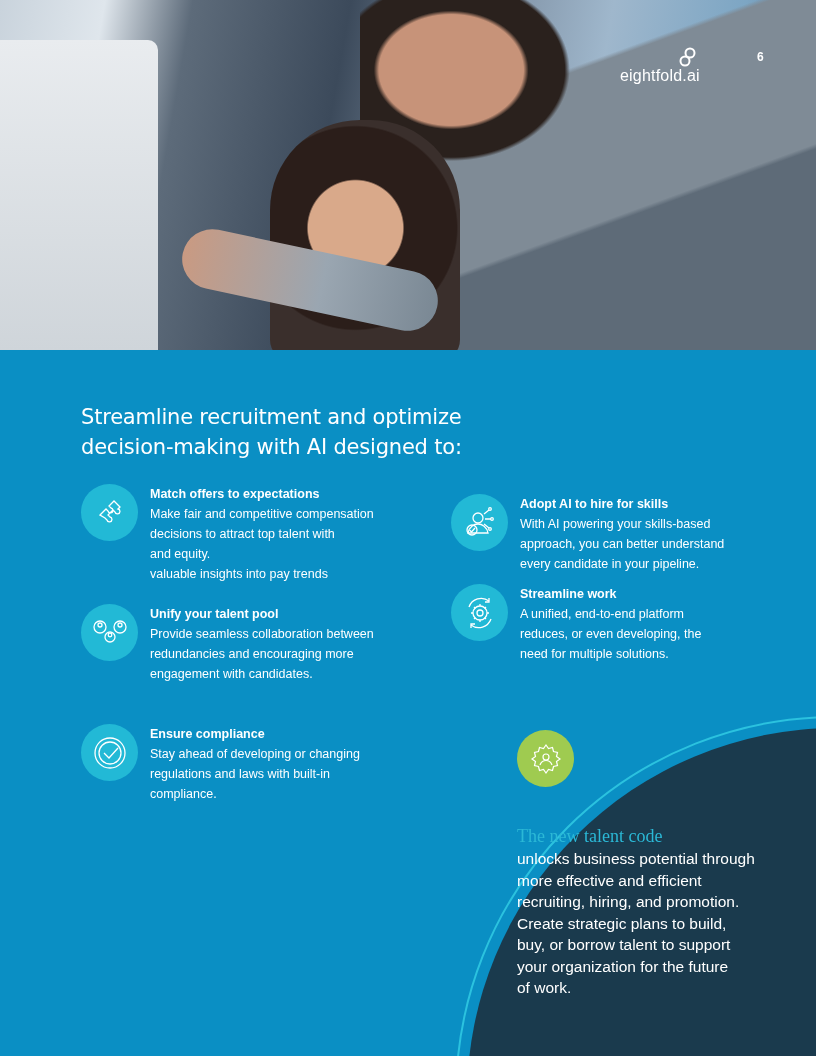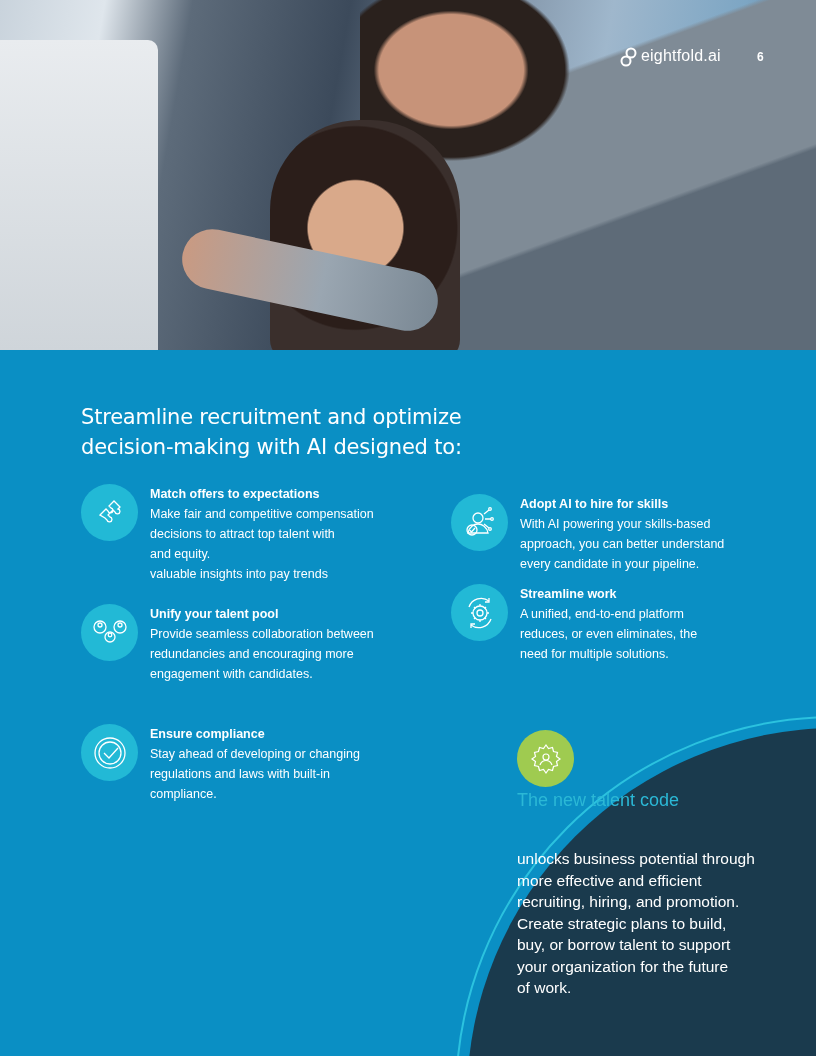--- a/index.html
+++ b/index.html
@@ -3,36 +3,36 @@
 <meta charset="utf-8">
 <style>
   html, body { margin:0; padding:0; }
   body { width:816px; height:1056px; position:relative; overflow:hidden; background:#0a8fc4; font-family:"Liberation Sans", sans-serif; }
   .photo { position:absolute; left:0; top:0; width:816px; height:350px; overflow:hidden;
     background: linear-gradient(100deg, #c9d3dc 0%, #dfe6ec 12%, #5d6b7a 22%, #3c4a5b 40%, #7c8da0 55%, #9fb7cc 70%, #7da6c4 85%, #4f6f8e 100%); }
   .monitor { position:absolute; left:0; top:40px; width:158px; height:310px; background:linear-gradient(180deg,#e9ecef,#cfd5da); border-radius:0 10px 0 0; }
   .person1 { position:absolute; left:270px; top:120px; width:190px; height:240px; border-radius:90px 90px 20px 20px; background:radial-gradient(circle at 45% 45%, #d9a98a 0 28%, #2b1e1a 29% 60%, #3a2f2c 61%); }
   .person2 { position:absolute; left:360px; top:0; width:456px; height:350px; background:radial-gradient(ellipse at 20% 20%, #c79379 0 14%, #2a211d 15% 22%, transparent 23%), linear-gradient(160deg, transparent 0 28%, #7f8b96 29% 60%, #5e6b78 61%); }
   .arm { position:absolute; left:180px; top:250px; width:260px; height:60px; border-radius:30px; background:linear-gradient(90deg,#c99a82,#9aa6b1 55%,#7a8894); transform:rotate(12deg); }
-  .logo { position:absolute; left:620px; top:47px; display:flex; align-items:flex-start; color:#fff; font-size:16px; letter-spacing:0.2px; }
+  .logo { position:absolute; left:620px; top:47px; display:flex; align-items:flex-end; color:#fff; font-size:16px; letter-spacing:0.2px;flex-direction:column; }
   .logo svg { margin-right:3px; }
   .pagenum { position:absolute; left:757px; top:50px; color:#fff; font-size:12px; font-weight:bold; }
 
   .headline { position:absolute; left:81px; top:402px; width:460px; color:#fff; font-family:"DejaVu Sans", sans-serif; font-size:21px; line-height:30px; font-weight:normal; letter-spacing:-0.2px; }
 
   .feat { position:absolute; display:flex; }
   .feat .ic { width:57px; height:57px; border-radius:50%; background:#22b9d6; flex:none; margin-right:12px; display:flex; align-items:center; justify-content:center; }
   .feat .txt { color:#fff; font-size:12.5px; line-height:20px; }
   .feat .ttl { font-weight:bold; display:block; }
   .feat .desc { display:block; }
 
   .circle-outline { position:absolute; left:455px; top:716px; width:760px; height:760px; border-radius:50%; border:2px solid #2bc2df; box-sizing:border-box; }
   .circle-dark { position:absolute; left:467px; top:728px; width:740px; height:740px; border-radius:50%; background:#1a3a4d; }
   .green-ic { position:absolute; left:517px; top:730px; width:57px; height:57px; border-radius:50%; background:#9fcb50; display:flex; align-items:center; justify-content:center; }
-  .code-title { position:absolute; left:517px; top:790px; color:#2bb8d6; font-family:Liberation Sans, sans-serif; font-size:18px; }
+  .code-title { position:absolute; left:517px; top:826px; color:#2bb8d6; font-family:Liberation Serif, serif; font-size:18px; }
   .code-body { position:absolute; left:517px; top:848px; width:260px; color:#fff; font-size:15.5px; line-height:21.5px; }
 </style>
 </head>
 <body>
 
 <div class="photo">
   <div class="monitor"></div>
   <div class="person2"></div>
   <div class="person1"></div>
   <div class="arm"></div>
@@ -128,21 +128,21 @@
         <path d="M7 12a13 13 0 0120-6M29 24a13 13 0 01-20 6"></path>
         <path d="M27 3v4h-4M9 33v-4h4"></path>
         <circle cx="18" cy="18" r="7"></circle>
         <circle cx="18" cy="18" r="3"></circle>
         <path d="M18 9v2M18 25v2M9 18h2M25 18h2M12 12l1.5 1.5M22.5 22.5L24 24M12 24l1.5-1.5M22.5 13.5L24 12"></path>
       </svg>
   </div>
   <div class="txt">
     <span class="ttl">Streamline work</span>
     <span class="desc">A unified, end-to-end platform</span>
-    <span class="desc">reduces, or even eliminates, the</span>
+    <span class="desc">reduces, or even developing, the</span>
     <span class="desc">need for multiple solutions.</span>
   </div>
 </div>
 
 <div class="circle-outline"></div>
 <div class="circle-dark"></div>
 <div class="green-ic">
   <svg width="36" height="36" viewBox="0 0 36 36" fill="none" stroke="#fff" stroke-width="1.2">
       <path d="M18 4l2.5 3.5 4-1 1 4 4 1-1 4 3.5 2.5-3.5 2.5 1 4-4 1-1 4-4-1L18 32l-2.5-3.5-4 1-1-4-4-1 1-4L4 18l3.5-2.5-1-4 4-1 1-4 4 1z"></path>
       <circle cx="18" cy="16" r="3"></circle>

